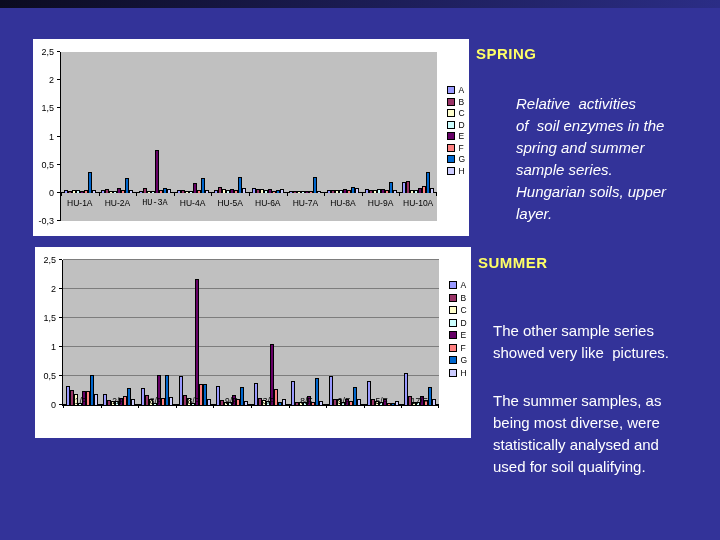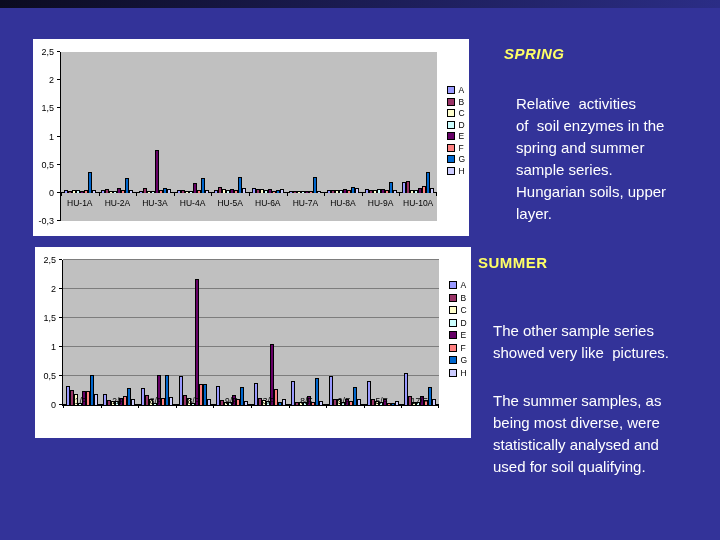--- a/index.html
+++ b/index.html
@@ -29,22 +29,22 @@
   .panel-bottom .xlabels-row{top:146px;height:14px;}
   .legend{position:absolute;display:flex;flex-direction:column;}
   .panel-top .legend{right:4px;top:47px;gap:3.5px;}
   .panel-bottom .legend{right:4px;top:34px;gap:4.5px;}
   .legend-item{display:flex;align-items:center;gap:3px;}
   .legend-swatch{width:6px;height:6px;border:1px solid #000;flex:none;}
   .legend-label{font-size:8.5px;color:#000;line-height:8px;}
   
   .heading{position:absolute;margin:0;font-size:15px;font-weight:700;color:#FFFF66;letter-spacing:.5px;}
   .body-text{position:absolute;margin:0;font-size:15px;line-height:22px;color:#FFFFFF;white-space:pre-wrap;}
-  #spring-heading{left:504px;top:45px;font-style:italic;}
-  #spring-paragraph{left:516px;top:93px;}
+  #spring-heading{left:476px;top:45px;}
+  #spring-paragraph{left:516px;top:93px;font-style:italic;}
   #summer-heading{left:478px;top:254px;}
   #summer-paragraph-1{left:493px;top:320px;}
   #summer-paragraph-2{left:493px;top:390px;}
 </style>
 </head>
 <body>
 
 <div class="slide">
   <div class="top-shadow"></div>
 
@@ -95,21 +95,21 @@
           <div class="bar" style="background: rgb(153, 153, 255); height: 0.8%;"></div>
           <div class="bar" style="background: rgb(153, 51, 102); height: 2.8%;"></div>
           <div class="bar" style="background: rgb(255, 255, 204); height: 0.8%;"></div>
           <div class="bar" style="background: rgb(204, 255, 255); height: 0.8%;"></div>
           <div class="bar" style="background: rgb(102, 0, 102); height: 30%;"></div>
           <div class="bar" style="background: rgb(255, 128, 128); height: 1.2%;"></div>
           <div class="bar" style="background: rgb(0, 102, 204); height: 2.8%;"></div>
           <div class="bar" style="background: rgb(204, 204, 255); height: 2%;"></div>
         </div>
         <div class="cat-tick" style="left: 20%; top: 83.3333%;"></div>
-        <div class="xlabel" style="left: 20%; width: 10%; top: calc(83.3333% + 5px);">HU-3A</div>
+        <div class="xlabel" style="left: 20%; width: 10%; top: calc(83.3333% + 5px); font-family: Liberation Mono, monospace;">HU-3A</div>
         <div class="bar-group" style="left: 30%; width: 10%; bottom: 16.6667%; height: 83.3333%;">
           <div class="bar" style="background: rgb(153, 153, 255); height: 1.2%;"></div>
           <div class="bar" style="background: rgb(153, 51, 102); height: 1.2%;"></div>
           <div class="bar" style="background: rgb(255, 255, 204); height: 0.8%;"></div>
           <div class="bar" style="background: rgb(204, 255, 255); height: 0.8%;"></div>
           <div class="bar" style="background: rgb(102, 0, 102); height: 6.4%;"></div>
           <div class="bar" style="background: rgb(255, 128, 128); height: 1.2%;"></div>
           <div class="bar" style="background: rgb(0, 102, 204); height: 9.6%;"></div>
           <div class="bar" style="background: rgb(204, 204, 255); height: 1.2%;"></div>
         </div>

